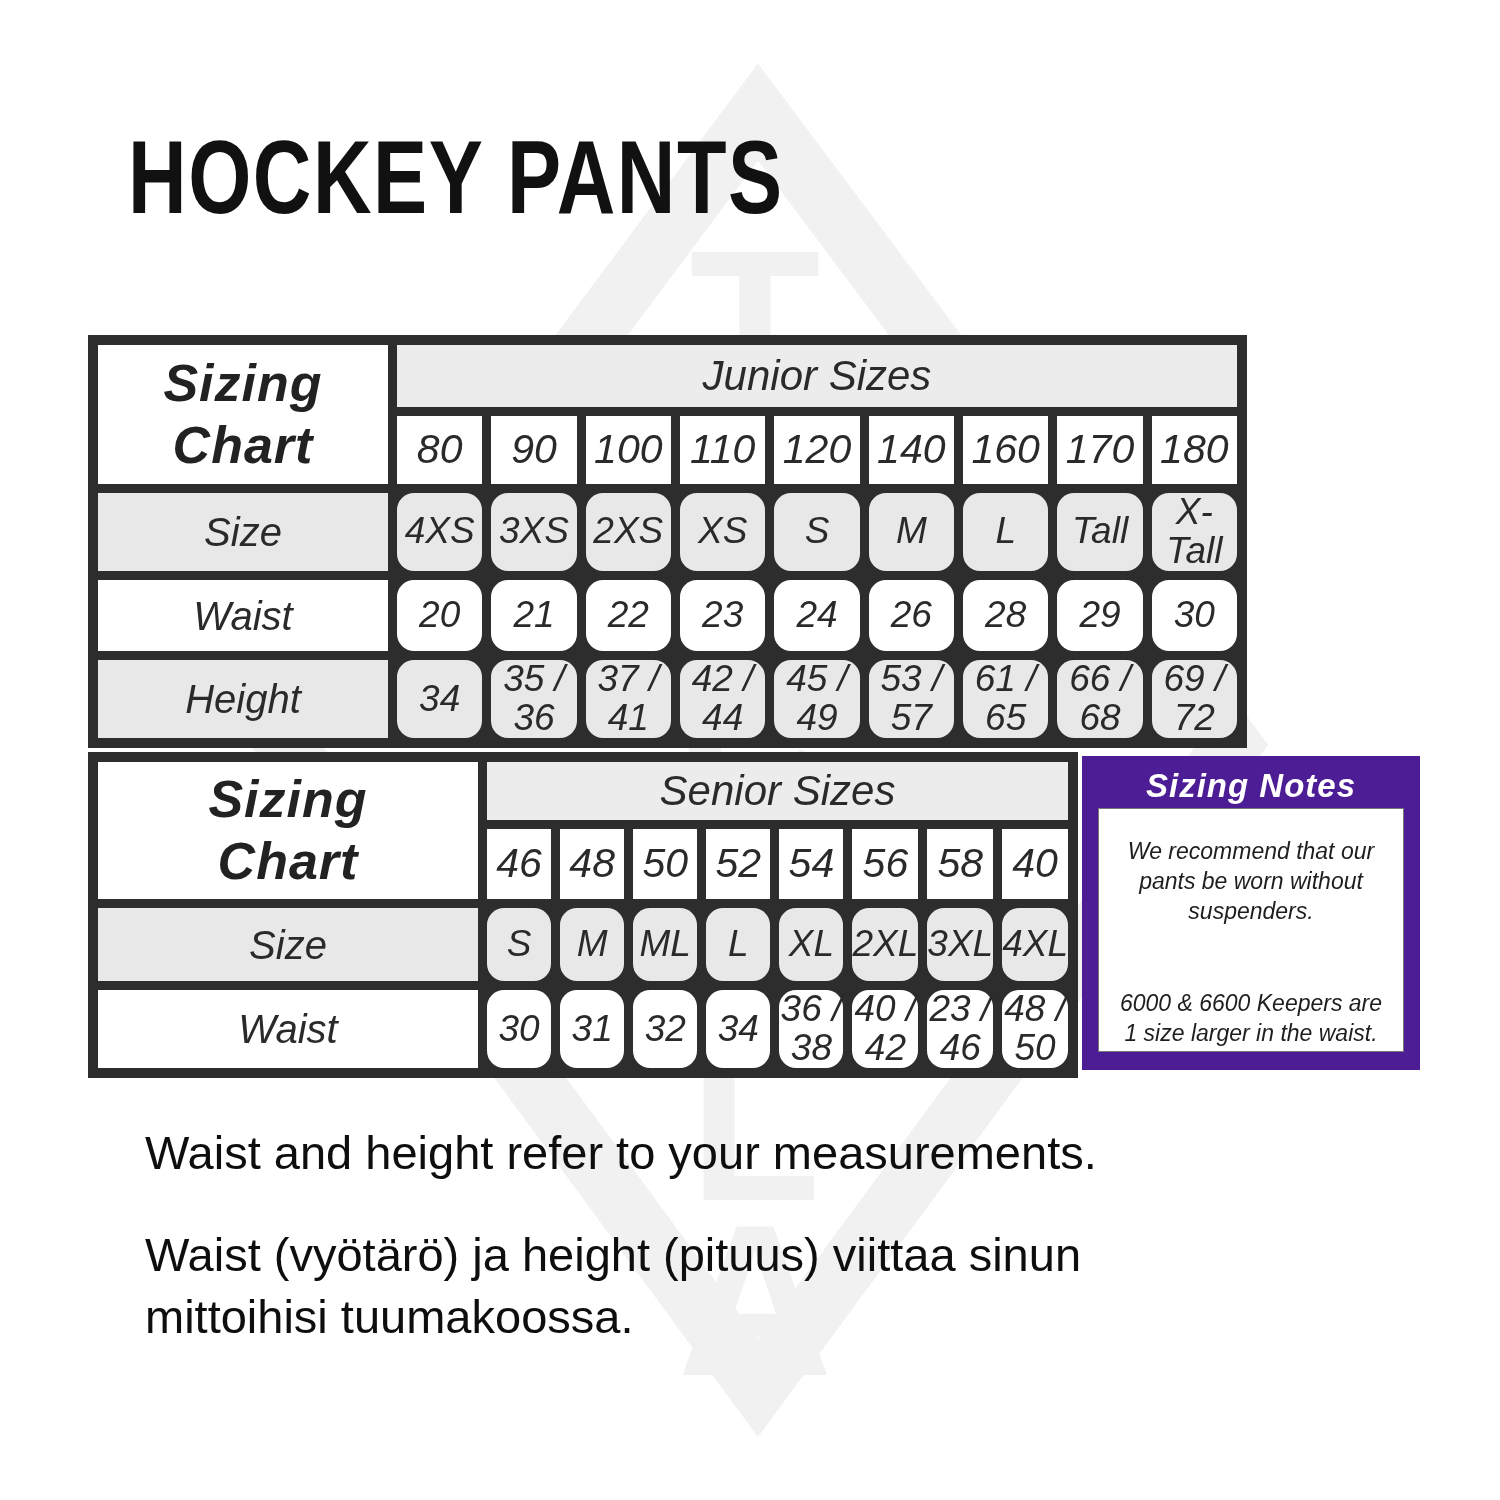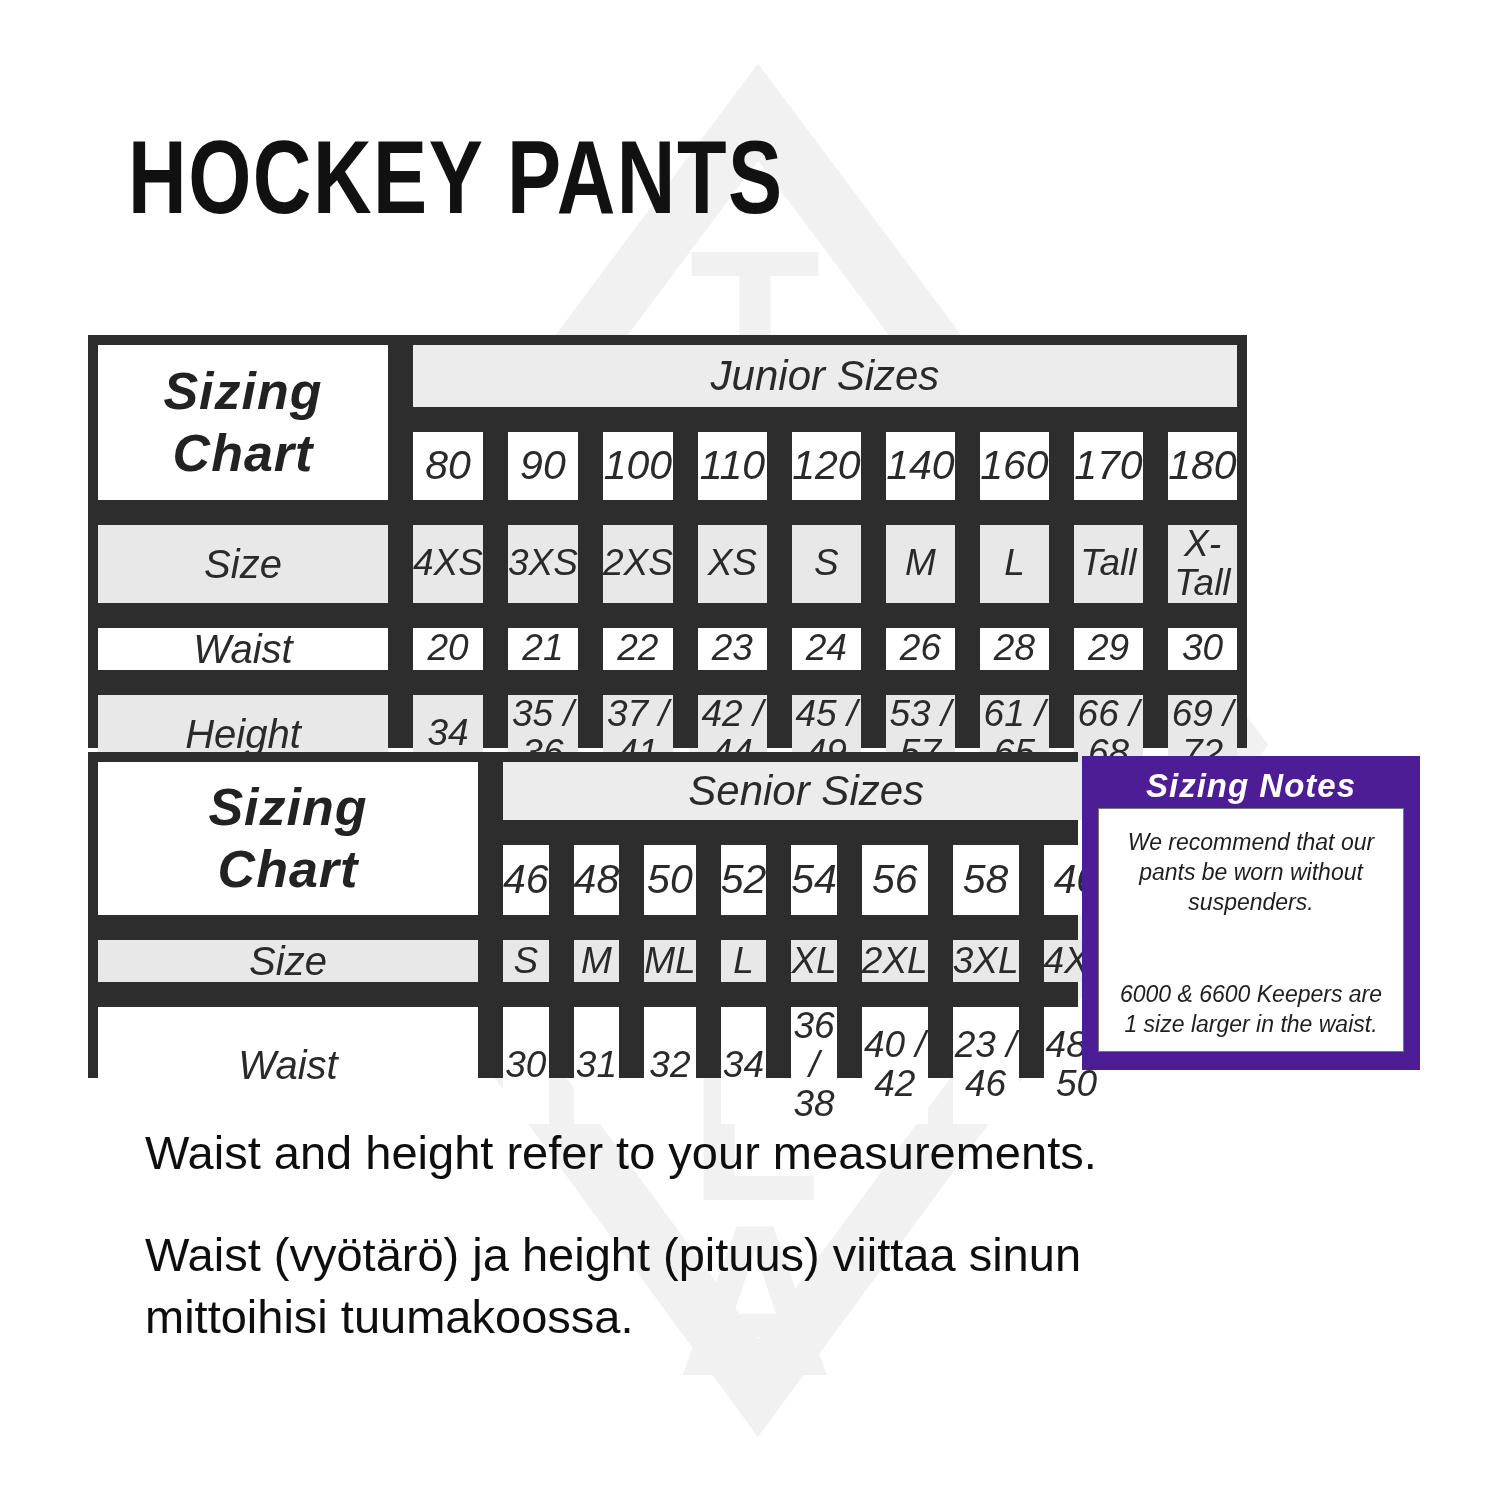--- a/index.html
+++ b/index.html
@@ -19,21 +19,21 @@
   .title{
     position:absolute;left:128px;top:118px;z-index:3;
     margin:0;
     font-size:104px;font-weight:900;letter-spacing:2px;
     color:#111111;white-space:nowrap;
     transform:scaleX(0.78);transform-origin:left top;
   }
   
   .tbl{
     position:absolute;z-index:2;
-    display:grid;gap:25px;padding:10px;box-sizing:border-box;
+    display:grid;gap:9px;padding:10px;box-sizing:border-box;
     background:#2d2d2d;
   }
   #jr{left:88px;top:335px;width:1159px;height:413px;
       grid-template-columns:290px repeat(9,1fr);
       grid-template-rows:62px 68px 1fr 1fr 1fr;}
   #sr{left:88px;top:752px;width:990px;height:326px;
       grid-template-columns:380px repeat(8,1fr);
       grid-template-rows:58px 70px 1fr 1fr;}
   .cell{
     display:flex;align-items:center;justify-content:center;
@@ -41,41 +41,41 @@
     font-style:italic;color:#2a2a2a;line-height:1.05;
   }
   .corner{
     grid-row:1/3;grid-column:1/2;background:#ffffff;
     font-weight:800;font-size:52px;line-height:1.18;letter-spacing:1px;
     color:#222222;
   }
   .banner{grid-row:1/2;grid-column:2/-1;background:#ececec;font-size:42px;}
   .colhead{background:#ffffff;font-size:41px;}
   .lbl{font-size:40px;}
-  .val{font-size:37px;}
+  .val{font-size:37px;border-radius:17px;}
   .rowA{background:#e8e8e8;}   
   .rowB{background:#ffffff;}   
   
   .notes{
     position:absolute;left:1082px;top:756px;width:338px;height:314px;z-index:2;
     background:#4c1d95;box-sizing:border-box;padding:8px 16px 16px;
   }
   .notes-title{
     height:44px;display:flex;align-items:center;justify-content:center;
     color:#ffffff;font-weight:800;font-style:italic;font-size:33px;
     letter-spacing:1px;white-space:nowrap;
   }
   .notes-body{
     background:#ffffff;border:1px solid #777777;box-sizing:border-box;
     height:calc(100% - 46px);padding:0 12px;text-align:center;
   }
   .notes-body p{
     font-style:italic;font-size:23px;line-height:1.3;color:#1e1e1e;margin:0;
   }
-  .notes-body .n1{padding-top:19px;}
+  .notes-body .n1{padding-top:28px;}
   .notes-body .n2{padding-top:62px;}
   
   .footnotes{position:absolute;left:145px;top:1122px;z-index:2;}
   .footnotes p{margin:0;font-size:47px;color:#0e0e0e;line-height:1.32;}
   .footnotes .fi{margin-top:40px;max-width:1050px;}
 </style>
 </head>
 <body>
 
 <div class="page">

